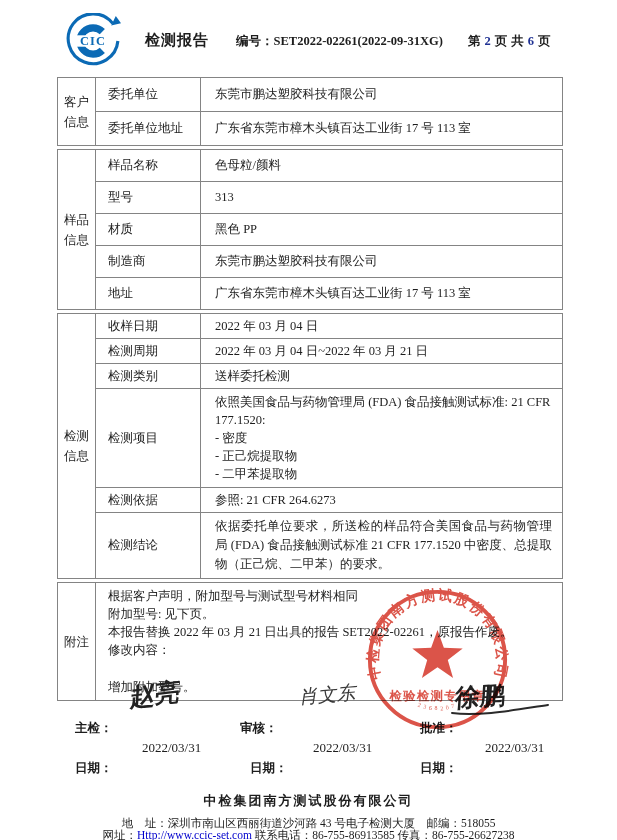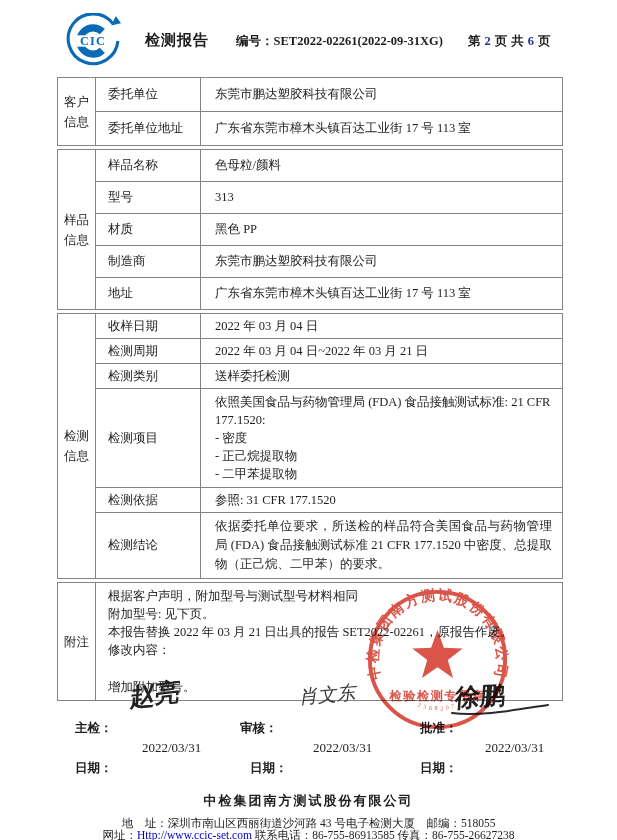--- a/index.html
+++ b/index.html
@@ -153,21 +153,21 @@
         <td class="cell-multi">
           <div>依照美国食品与药物管理局 (FDA) 食品接触测试标准: 21 CFR</div>
           <div>177.1520:</div>
           <div>- 密度</div>
           <div>- 正己烷提取物</div>
           <div>- 二甲苯提取物</div>
         </td>
       </tr>
       <tr>
         <td class="label-cell single">检测依据</td>
-        <td class="value-cell single">参照: 31 CFR 177.1520</td>
+        <td class="value-cell single">参照: 21 CFR 264.6273</td>
       </tr>
       <tr>
         <td class="label-cell">检测结论</td>
         <td class="cell-just">依据委托单位要求，所送检的样品符合美国食品与药物管理局 (FDA) 食品接触测试标准 21 CFR 177.1520 中密度、总提取物（正己烷、二甲苯）的要求。</td>
       </tr>
     </tbody>
       </table>
 
     <table class="sec s4">
       <colgroup>

